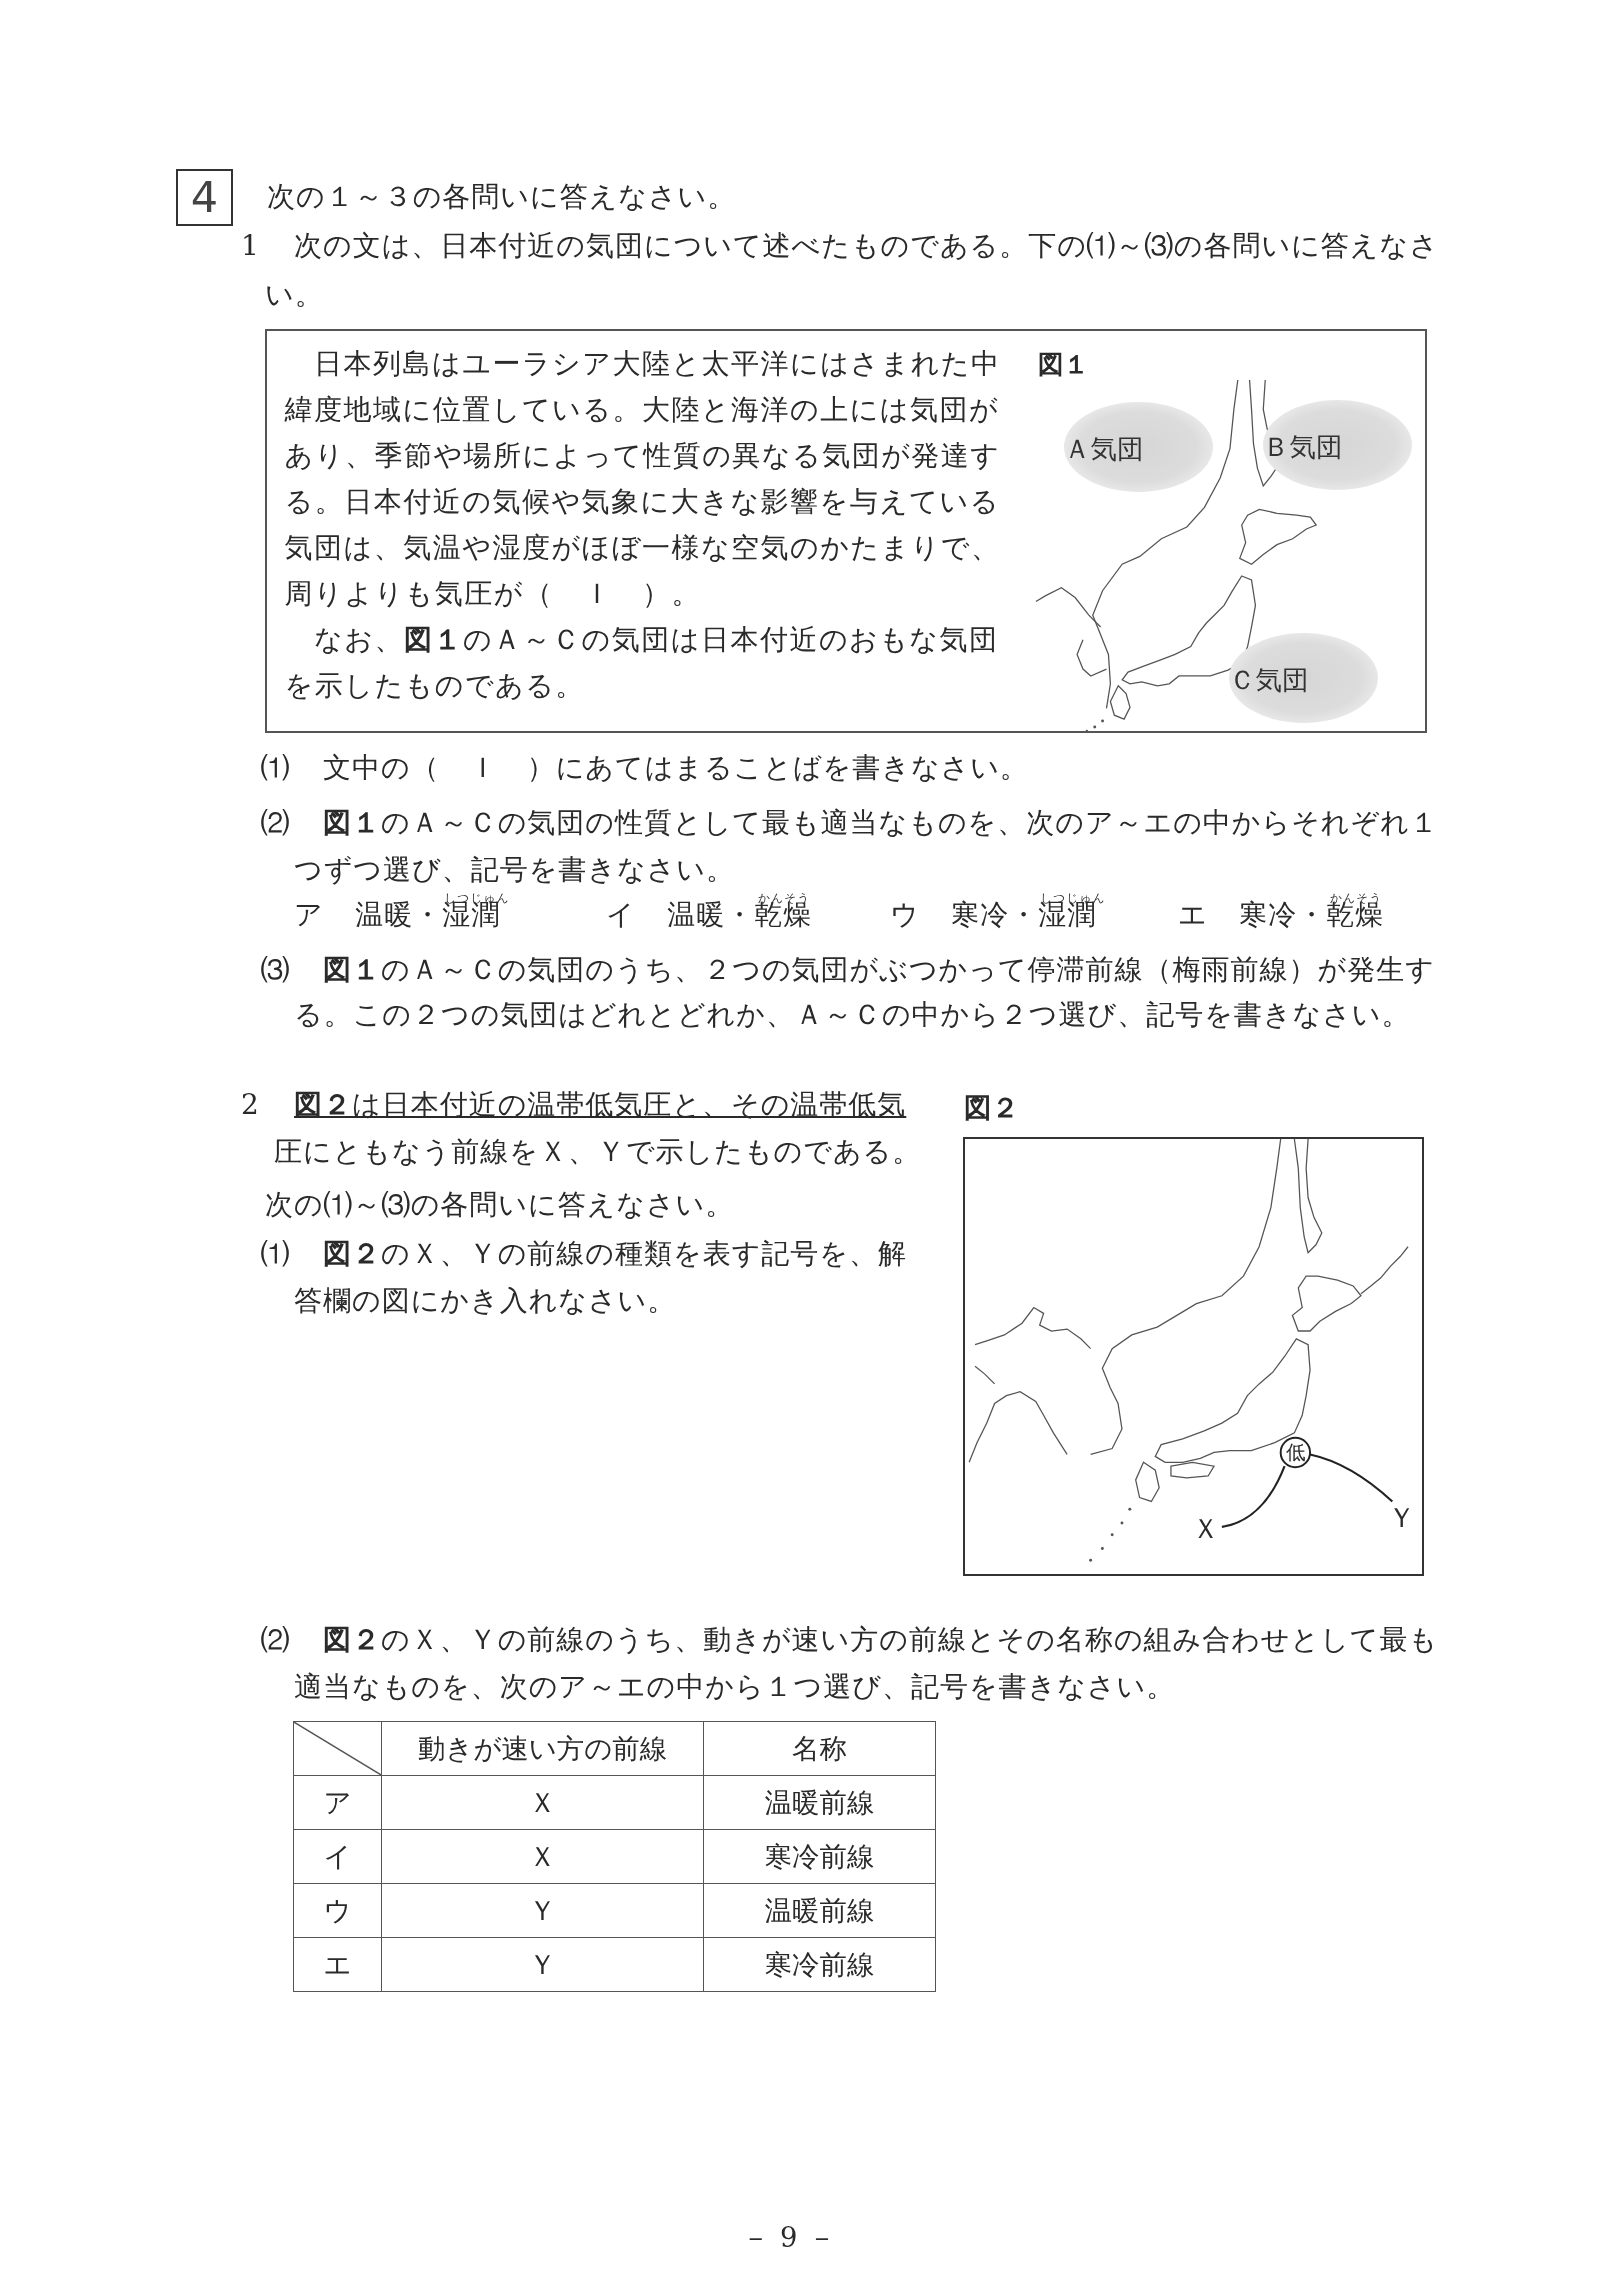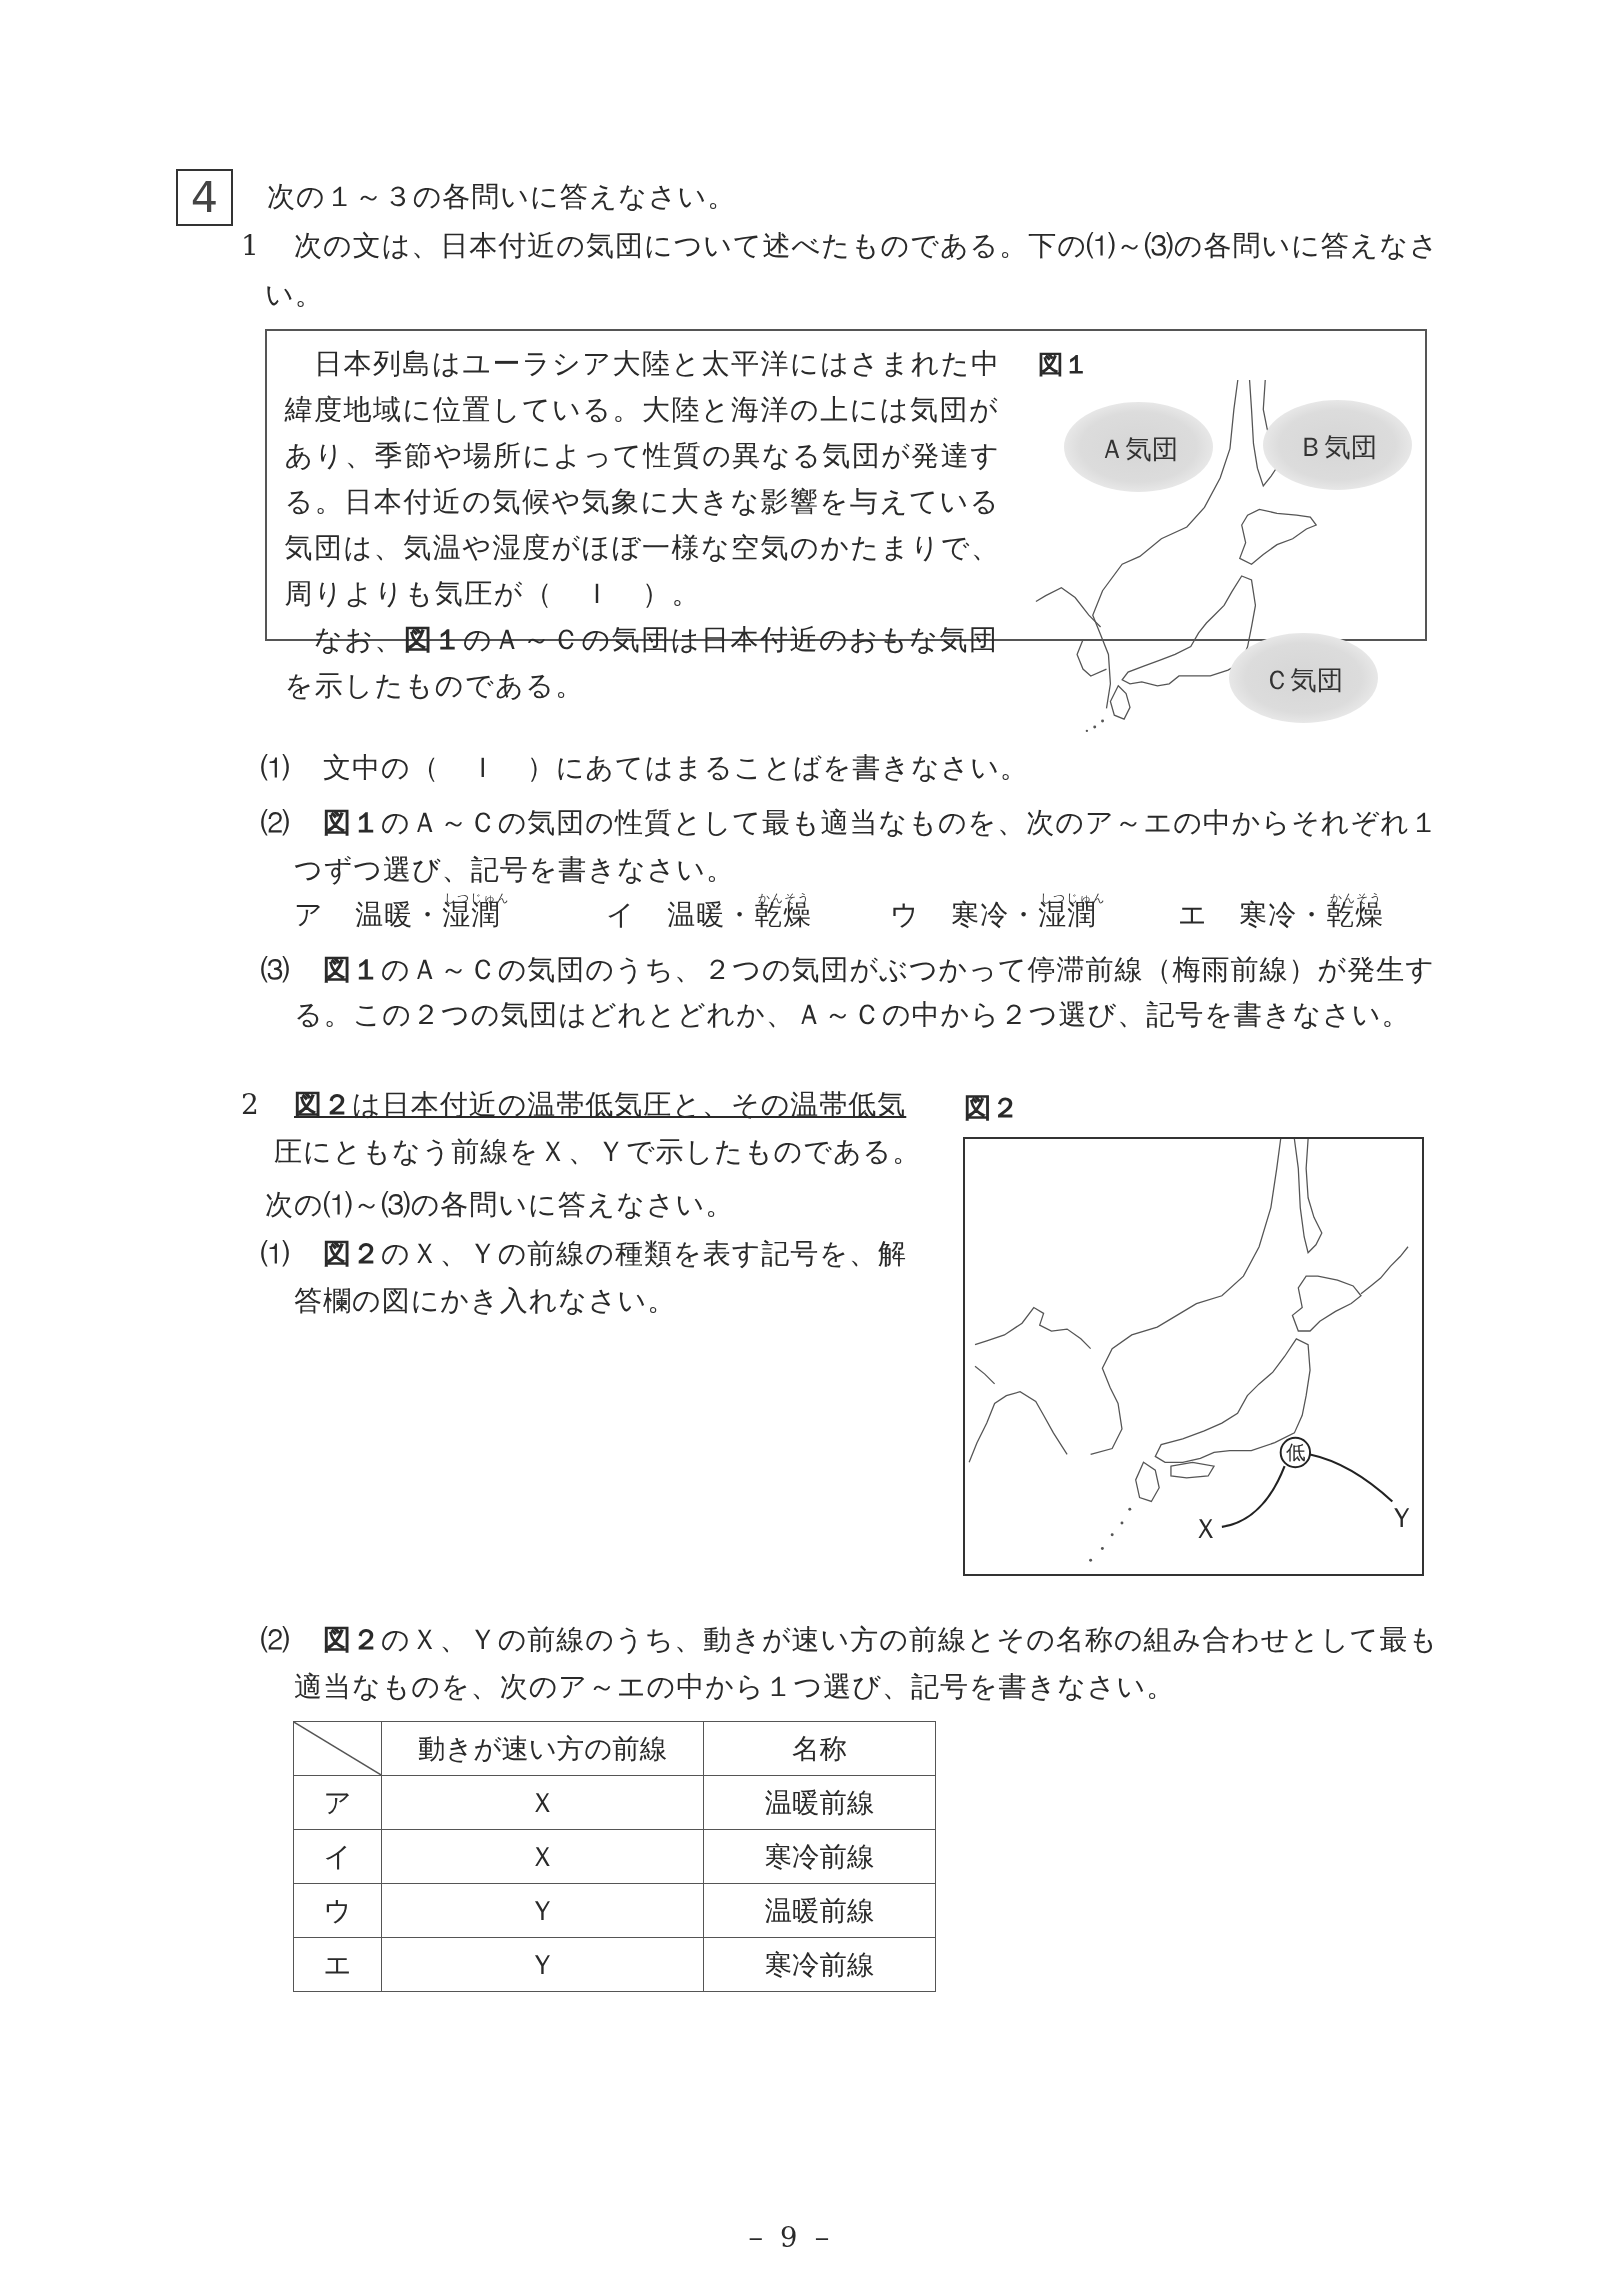--- a/index.html
+++ b/index.html
@@ -4,25 +4,25 @@
 <style>
   html, body { margin:0; padding:0; background:#ffffff; }
   body { width:1621px; height:2294px; position:relative; overflow:hidden;
          font-family:"DejaVu Serif","Liberation Serif",serif; color:#2a2a2a; }
   .abs { position:absolute; white-space:nowrap; }
   .t { font-size:28px; line-height:33px; letter-spacing:1px; }
   .g { font-family:"DejaVu Sans","Liberation Sans",sans-serif; font-weight:bold; }
   .sec-box { left:176px; top:169px; width:53px; height:53px; border:2.9px solid #333;
              font-family:"DejaVu Sans","Liberation Sans",sans-serif; font-size:43px;
              line-height:53px; text-align:center; color:#444; }
-  .passage { left:265px; top:329px; width:1162px; height:312px; border:2px solid #555; box-sizing:border-box; }
+  .passage { left:265px; top:329px; width:1162px; height:404px; border:2px solid #555; box-sizing:border-box; }
   .ptext { font-size:28px; line-height:46px; letter-spacing:1.5px; }
   .ellipse { position:absolute; border-radius:50%;
              background:radial-gradient(ellipse at center,#d6d6d6 0%,#dcdcdc 55%,#eeeeee 80%,rgba(255,255,255,0) 100%); }
-  .elabel { position:absolute; font-size:26.5px; color:#333; text-align:center; width:100%; top:29px; }
+  .elabel { position:absolute; font-size:26.5px; color:#333; width:100%; top:29px; }
   .ruby { font-size:11.8px; letter-spacing:1px; color:#333; }
   table.ans { border-collapse:collapse; position:absolute; left:293px; top:1721px;padding-left:28px; }
   table.ans td { border:1.5px solid #555; font-size:27.4px; text-align:center; height:53px; padding:0; }
   .fig2 { left:963px; top:1137px; width:461px; height:439px; border:2.9px solid #333; box-sizing:border-box; }
   svg path.coast { fill:none; stroke:#555; stroke-width:1.3; }
 </style>
 </head>
 <body>
 
 <div class="abs sec-box">4</div>

